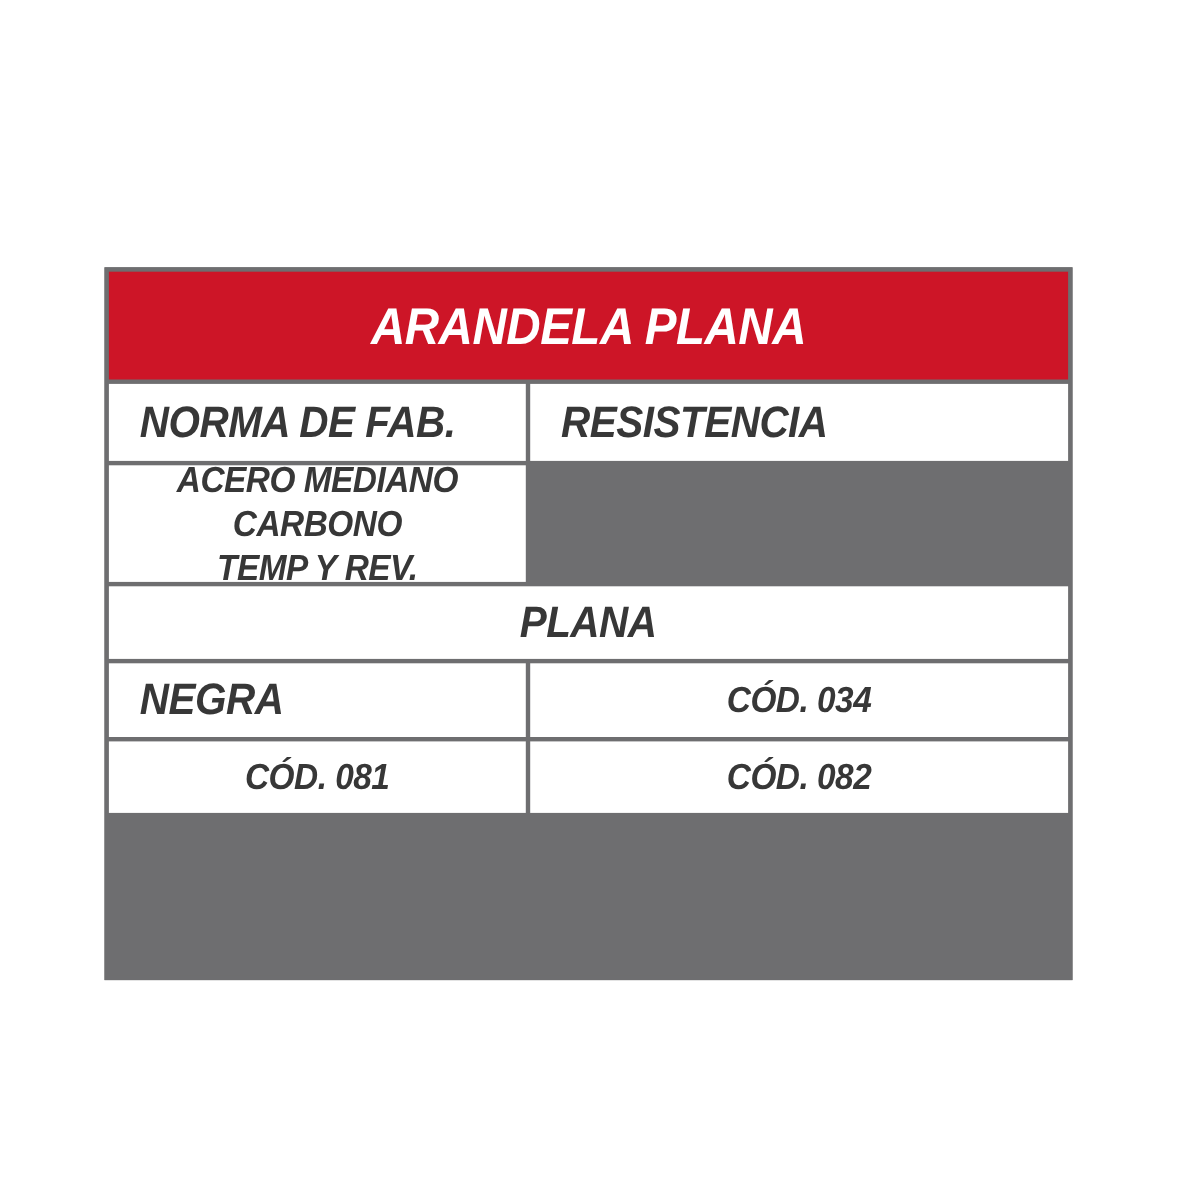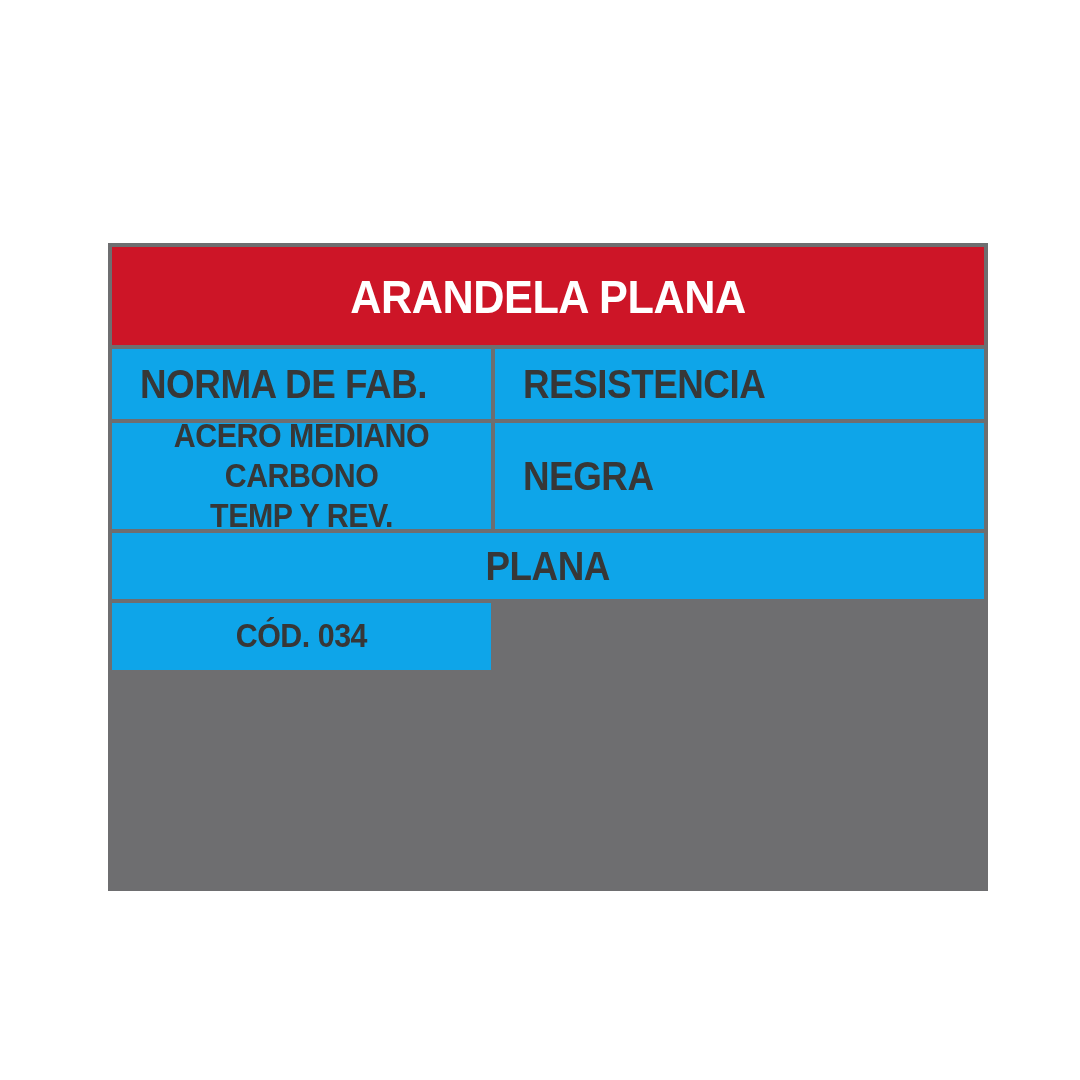--- a/index.html
+++ b/index.html
@@ -7,32 +7,33 @@
   .canvas {
     position: relative;
     width: 1080px;
     height: 1080px;
     background: #ffffff;
     overflow: hidden;
     font-family: "Liberation Sans", sans-serif;
   }
   .tbl {
     position: absolute;
-    left: 108px;
+    left: 95px;
     top: 243px;
     width: 880px;
     display: grid;
     grid-template-columns: 379px 1fr;
     grid-template-rows: 98px 70px 106px 66px 67px 65px 70px 70px;
     gap: 4px;
     background: #6E6E70;            
     border: 4px solid #6E6E70;      
+    font-style: italic;
   }
   .cell {
-    background: #0ea5e9;
+    background: #ffffff;
     display: flex;
     align-items: center;
     justify-content: center;
     overflow: hidden;
   }
   .span2 { grid-column: 1 / span 2; }
   .cell.header { background: #CD1527; }
   .cell.label { justify-content: flex-start; padding-left: 28px; }
 
   
@@ -67,27 +68,33 @@
 
     <div class="cell label">
       <span class="txt lbl">RESISTENCIA</span>
     </div>
 
     <div class="cell">
       <span class="txt val">ACERO MEDIANO CARBONO
 TEMP Y REV.</span>
     </div>
 
+    <div class="cell span2">
+      <span class="txt sect">PLANA</span>
+    </div>
+
     <div class="cell label">
       <span class="txt lbl">NEGRA</span>
-    </div>
-
-    <div class="cell span2">
-      <span class="txt sect">PLANA</span>
     </div>
     <div class="cell">
       <span class="txt val">CÓD. 034</span>
     </div>
 
+    <div class="cell">
+      <span class="txt val">CÓD. 081</span>
+    </div>
 
+    <div class="cell">
+      <span class="txt val">CÓD. 082</span>
+    </div>
 
   </div>
 </div>
 
 </body></html>

